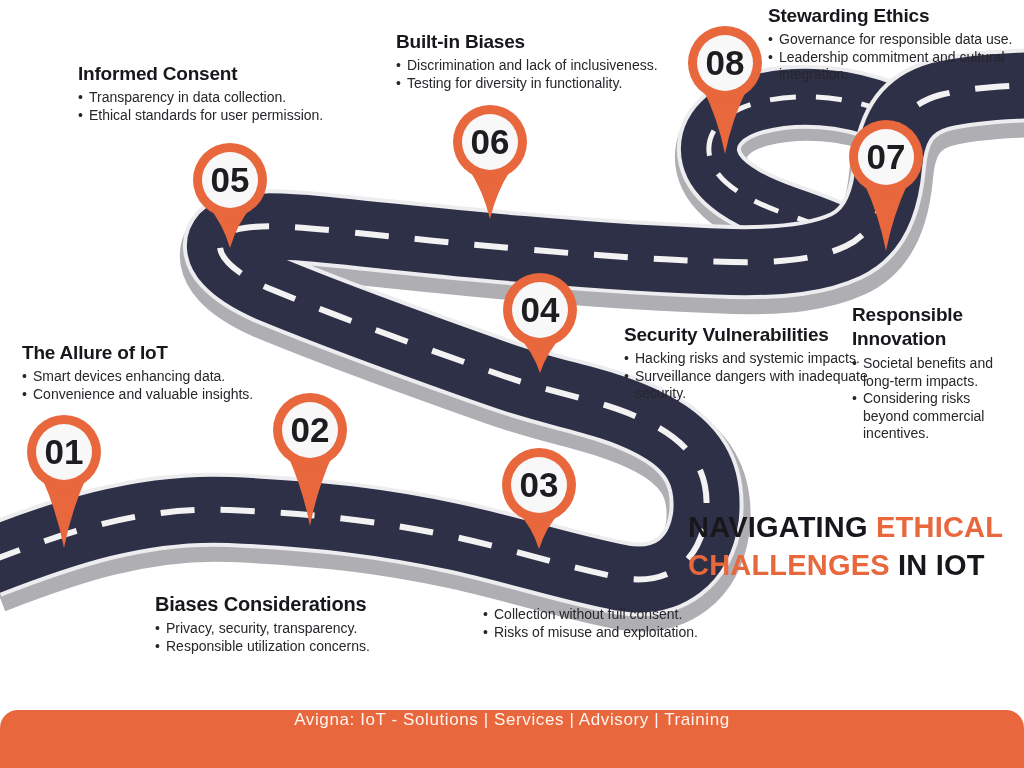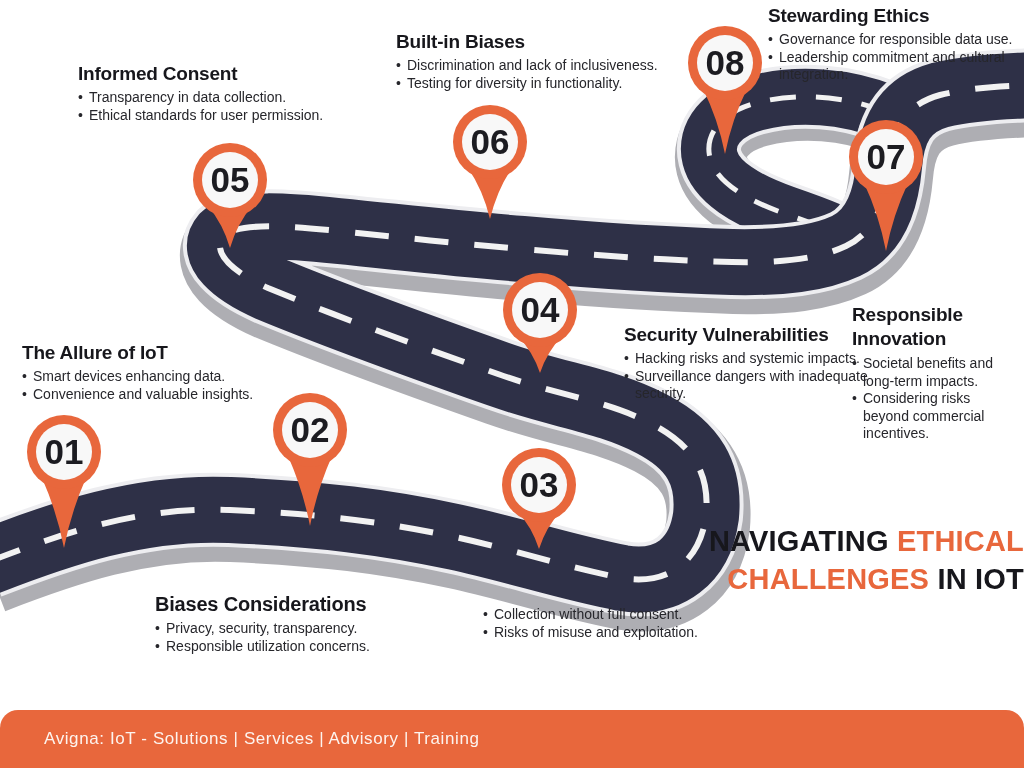--- a/index.html
+++ b/index.html
@@ -30,33 +30,33 @@
   .s-biases   {left:396px; top:30px;  width:292px;}
   .s-innov    {left:852px; top:303px; width:162px;}
   .s-innov .hd{line-height:24px;}
   .s-steward  {left:768px; top:4px;   width:258px;}
 
   
   .pin{position:absolute;}
 
   
   .main-title{
-    position:absolute;left:688px;top:522px;width:336px;
-    text-align:right;font-weight:bold;font-size:29px;line-height:38px;
+    position:absolute;left:688px;top:508px;width:336px;
+    text-align:left;font-weight:bold;font-size:29px;line-height:38px;
     letter-spacing:0.2px;color:#17171c;
   }
   .main-title .accent{color:#E8673C;}
 
   
   .footer{
     position:absolute;left:0;right:0;top:710px;height:58px;
     background:#E8673C;border-radius:18px 18px 0 0;
     display:flex;align-items:center;justify-content:space-between;
     padding:0 44px;box-sizing:border-box;
-    color:#fdf4ef;font-size:17px;letter-spacing:0.6px;
+    color:#fdf4ef;font-size:17px;letter-spacing:0.6px;flex-direction:column;
   }
 </style>
 </head>
 <body>
 
 <div id="stage">
 
   <svg class="roadmap" width="1024" height="768" viewBox="0 0 1024 768" fill="none">
 
     <g>

